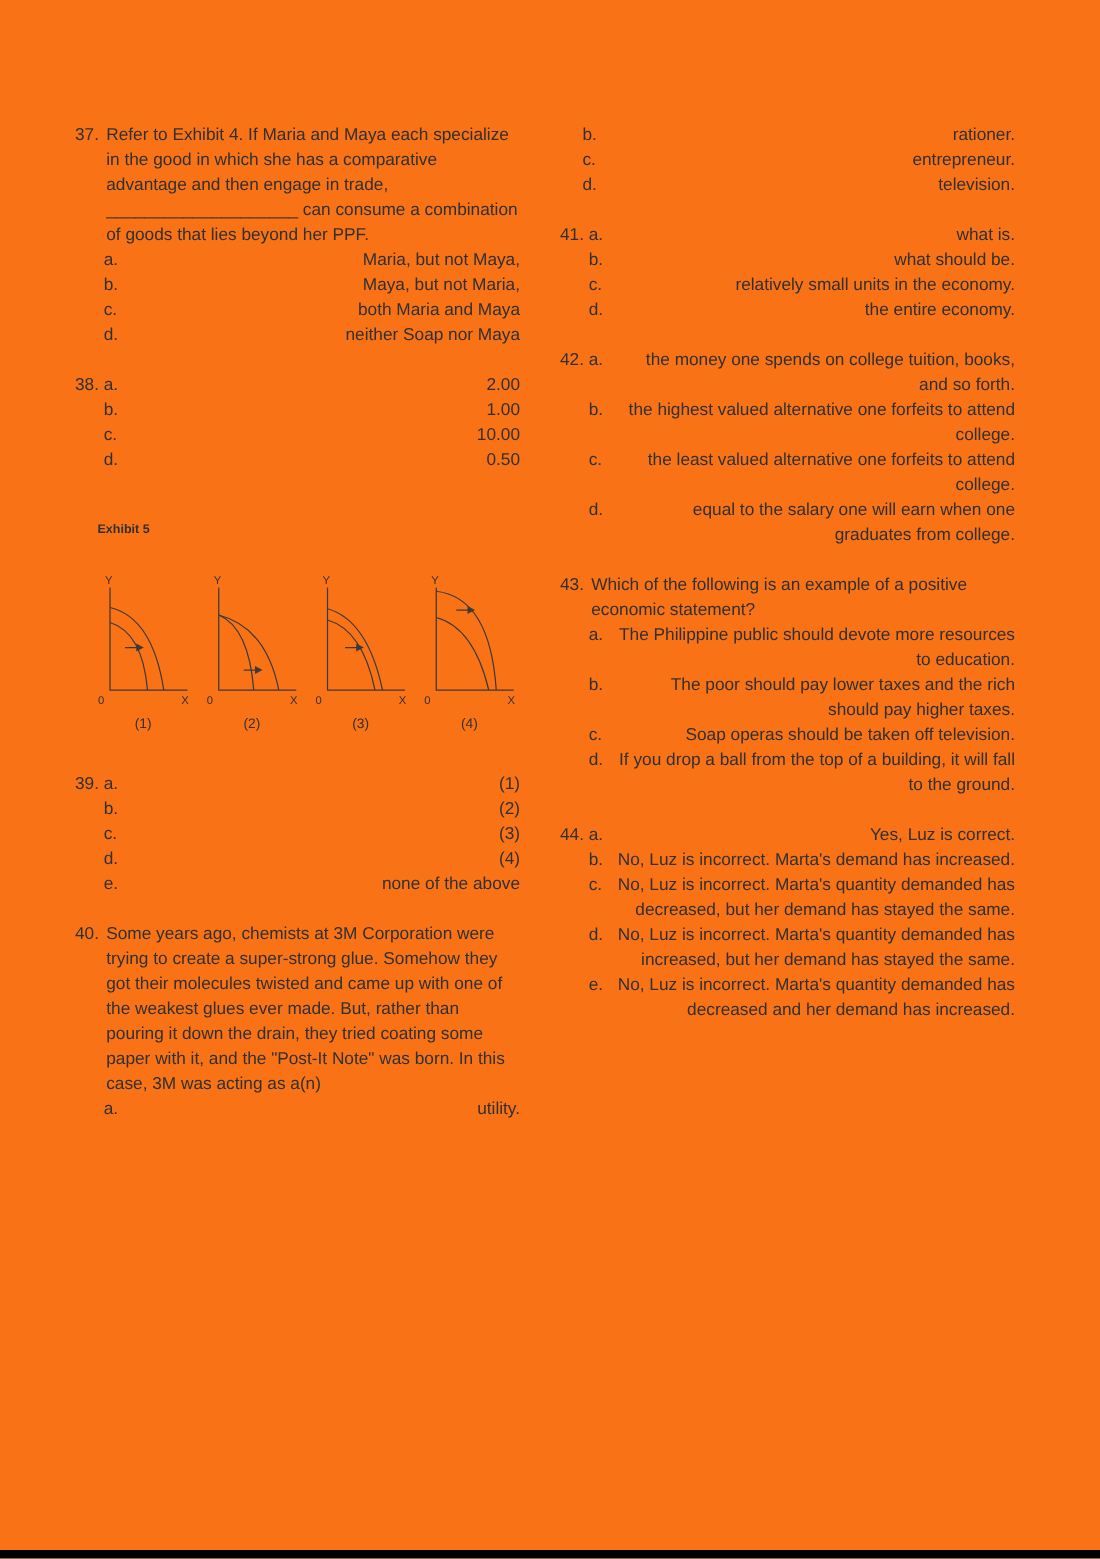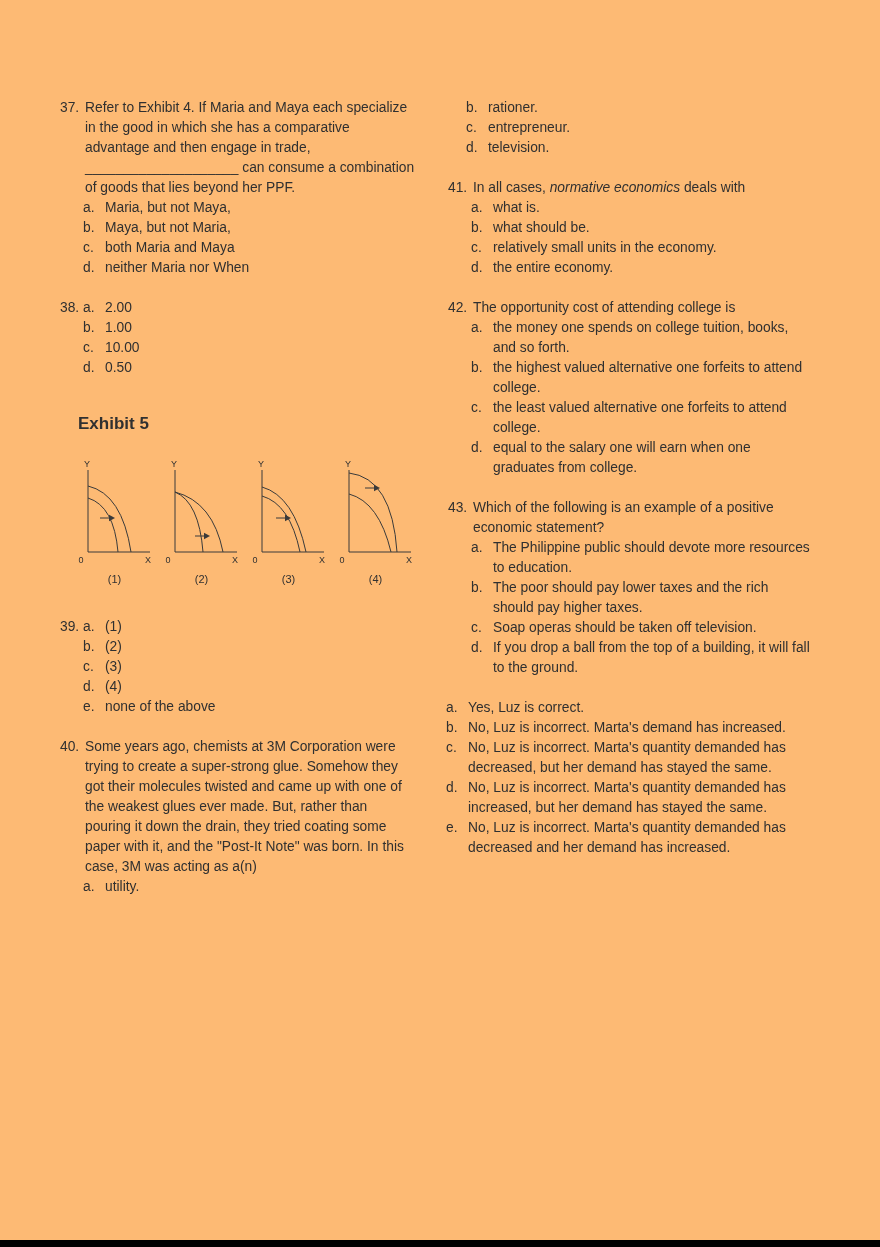--- a/index.html
+++ b/index.html
@@ -3,41 +3,41 @@
 <meta charset="utf-8">
 <style>
   * { margin:0; padding:0; box-sizing:border-box; }
   html,body { background:#ffffff; }
   body {
     width:880px; height:1247px;
     font-family:"Liberation Sans", sans-serif;
   }
   .page {
     position:relative; width:880px; height:1247px;
-    background:#fdba74; overflow:hidden;
+    background:#f97316; overflow:hidden;
     color:#303030; font-size:13.8px; line-height:20px;
   }
   .col { position:absolute; top:98px; }
   .col-left  { left:60px;  width:356px; }
   .col-right { left:448px; width:364px; }
 
   .question { display:flex; margin-bottom:20px; }
   .q-num { width:25px; flex:none; }
   .q-body { flex:1; min-width:0; }
   .q-text { }
   .options { margin-left:-2px; }
   .option { display:flex; }
   .opt-letter { width:22px; flex:none; }
-  .opt-text { flex:1; min-width:0; }
+  .opt-text { flex:1; min-width:0;text-align:right; }
   .it { font-style:italic; }
 
   .opts-cont { margin-left:20px; margin-bottom:20px; }
 
   .exhibit { margin:36px 0 28px; }
-  .exhibit-title { font-weight:bold; font-size:17px; margin-left:18px; margin-bottom:24px; }
+  .exhibit-title { font-weight:bold; font-size:10px; margin-left:18px; margin-bottom:24px; }
   .graphs { display:flex; gap:6px; margin-left:14px; }
   .graph { width:82px; }
   .graph svg { display:block; }
   .graph-caption { text-align:center; font-size:11px; margin-top:3px; color:#303030; }
 
   .scan-edge { position:absolute; left:0; bottom:0; width:100%; height:7px; background:#000; }
 </style>
 </head>
 <body>
 
@@ -55,21 +55,21 @@
             <div class="option">
               <span class="opt-letter">b.</span>
               <span class="opt-text">Maya, but not Maria,</span>
             </div>
             <div class="option">
               <span class="opt-letter">c.</span>
               <span class="opt-text">both Maria and Maya</span>
             </div>
             <div class="option">
               <span class="opt-letter">d.</span>
-              <span class="opt-text">neither Maria nor When</span>
+              <span class="opt-text">neither Soap nor Maya</span>
             </div>
           </div>
         </div>
       </div>
       <div class="question">
         <div class="q-num">38.</div>
         <div class="q-body">
           <div class="options">
             <div class="option">
               <span class="opt-letter">a.</span>
@@ -200,21 +200,20 @@
           </div>
           <div class="option">
             <span class="opt-letter">d.</span>
             <span class="opt-text">television.</span>
           </div>
         </div>
       </div>
       <div class="question">
         <div class="q-num">41.</div>
         <div class="q-body">
-          <div class="q-text"><span>In all cases, </span><span class="it">normative economics</span><span> deals with</span></div>
           <div class="options">
             <div class="option">
               <span class="opt-letter">a.</span>
               <span class="opt-text">what is.</span>
             </div>
             <div class="option">
               <span class="opt-letter">b.</span>
               <span class="opt-text">what should be.</span>
             </div>
             <div class="option">
@@ -224,21 +223,20 @@
             <div class="option">
               <span class="opt-letter">d.</span>
               <span class="opt-text">the entire economy.</span>
             </div>
           </div>
         </div>
       </div>
       <div class="question">
         <div class="q-num">42.</div>
         <div class="q-body">
-          <div class="q-text"><span>The opportunity cost of attending college is</span></div>
           <div class="options">
             <div class="option">
               <span class="opt-letter">a.</span>
               <span class="opt-text">the money one spends on college tuition, books, and so forth.</span>
             </div>
             <div class="option">
               <span class="opt-letter">b.</span>
               <span class="opt-text">the highest valued alternative one forfeits to attend college.</span>
             </div>
             <div class="option">
@@ -270,20 +268,21 @@
               <span class="opt-text">Soap operas should be taken off television.</span>
             </div>
             <div class="option">
               <span class="opt-letter">d.</span>
               <span class="opt-text">If you drop a ball from the top of a building, it will fall to the ground.</span>
             </div>
           </div>
         </div>
       </div>
       <div class="question">
+        <div class="q-num">44.</div>
         <div class="q-body">
           <div class="options">
             <div class="option">
               <span class="opt-letter">a.</span>
               <span class="opt-text">Yes, Luz is correct.</span>
             </div>
             <div class="option">
               <span class="opt-letter">b.</span>
               <span class="opt-text">No, Luz is incorrect. Marta's demand has increased.</span>
             </div>

